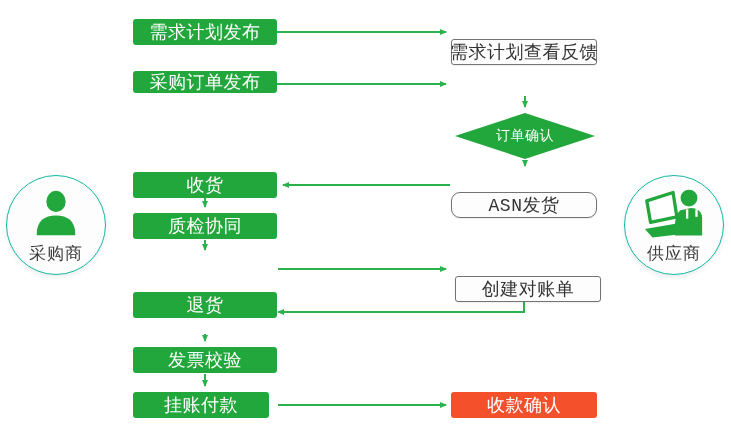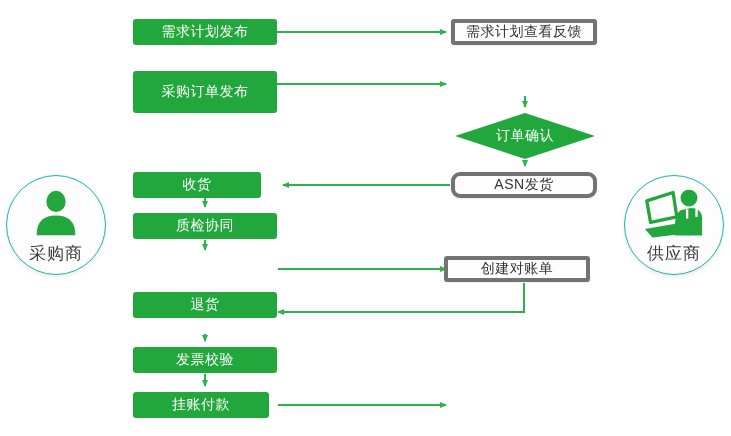--- a/index.html
+++ b/index.html
@@ -1,38 +1,38 @@
 <!DOCTYPE html>
 <html><head>
 <meta charset="utf-8">
 <style>
   html,body{margin:0;padding:0;background:#ffffff;}
   body{font-family:"Liberation Sans","DejaVu Sans",sans-serif;}
   .stage{position:relative;width:731px;height:436px;background:#ffffff;overflow:hidden;
          --green:#21a73c;--arrow:#2cb24c;--red:#f4502c;}
   
   .node{position:absolute;display:flex;align-items:center;justify-content:center;
-        box-sizing:border-box;font-size:14px;letter-spacing:.5px;white-space:nowrap;}
+        box-sizing:border-box;font-size:18px;letter-spacing:.5px;white-space:nowrap;font-family:Liberation Mono, monospace;}
   .box-green{background:var(--green);color:#fff;border-radius:3px;}
-  .box-white{background:#fdfdfd;border:4px solid #737373;color:#333;border-radius:3px;
-             box-shadow:0 1px 2px rgba(0,0,0,.07);}
+  .box-white{background:#fdfdfd;border:1px solid #737373;color:#333;border-radius:3px;
+             box-shadow:0 1px 2px rgba(0,0,0,.07);margin-top:20px;}
   .box-red{background:var(--red);color:#fff;border-radius:3px;}
   
   #n-demand-publish {left:133px;top:19px; width:144px;height:26px;}
-  #n-po-publish     {left:133px;top:71px; width:144px;height:42px;}
-  #n-receive        {left:133px;top:172px;width:128px;height:26px;}
+  #n-po-publish     {left:133px;top:71px; width:144px;height:22px;}
+  #n-receive        {left:133px;top:172px;width:144px;height:26px;}
   #n-quality-check  {left:133px;top:213px;width:144px;height:26px;}
   #n-return-goods   {left:133px;top:256px;width:144px;height:26px;margin-top:36px;}
   #n-invoice-check  {left:133px;top:347px;width:144px;height:26px;}
   #n-pending-payment{left:133px;top:392px;width:136px;height:26px;}
   
   #n-demand-feedback{left:451px;top:19px; width:146px;height:26px;}
   #n-po-feedback    {left:451px;top:71px; width:146px;height:26px;}
   #n-asn-ship       {left:451px;top:172px;width:146px;height:26px;border-radius:9px;}
-  #n-create-statement{left:444px;top:256px;width:146px;height:26px;justify-content:center;}
+  #n-create-statement{left:455px;top:256px;width:146px;height:26px;justify-content:center;}
   #n-receipt-confirm{left:451px;top:392px;width:146px;height:26px;}
   
   .diamond{position:absolute;}
   .diamond svg{position:absolute;left:0;top:0;width:100%;height:100%;}
   .diamond .dlabel{position:absolute;inset:0;display:flex;align-items:center;justify-content:center;
                    font-size:14px;letter-spacing:.5px;white-space:nowrap;}
   #n-order-confirm{left:455px;top:113px;width:140px;height:46px;}
   #n-order-confirm polygon{fill:var(--green);}
   #n-order-confirm .dlabel{color:#fff;}
   #n-recon-confirm{left:140px;top:291px;width:132px;height:42px;}
@@ -125,20 +125,23 @@
 
   <div class="node box-white" id="n-demand-feedback">
     <span>需求计划查看反馈</span>
   </div>
   <div class="node box-white" id="n-asn-ship">
     <span>ASN发货</span>
   </div>
   <div class="node box-white" id="n-create-statement">
     <span>创建对账单</span>
   </div>
+  <div class="node box-red" id="n-receipt-confirm">
+    <span>收款确认</span>
+  </div>
 
   <div class="diamond" id="n-order-confirm">
     <svg viewBox="0 0 100 100" preserveAspectRatio="none">
       <polygon points="0,50 50,0 100,50 50,100"></polygon>
     </svg>
     <div class="dlabel">订单确认</div>
   </div>
 
 </div>
 

